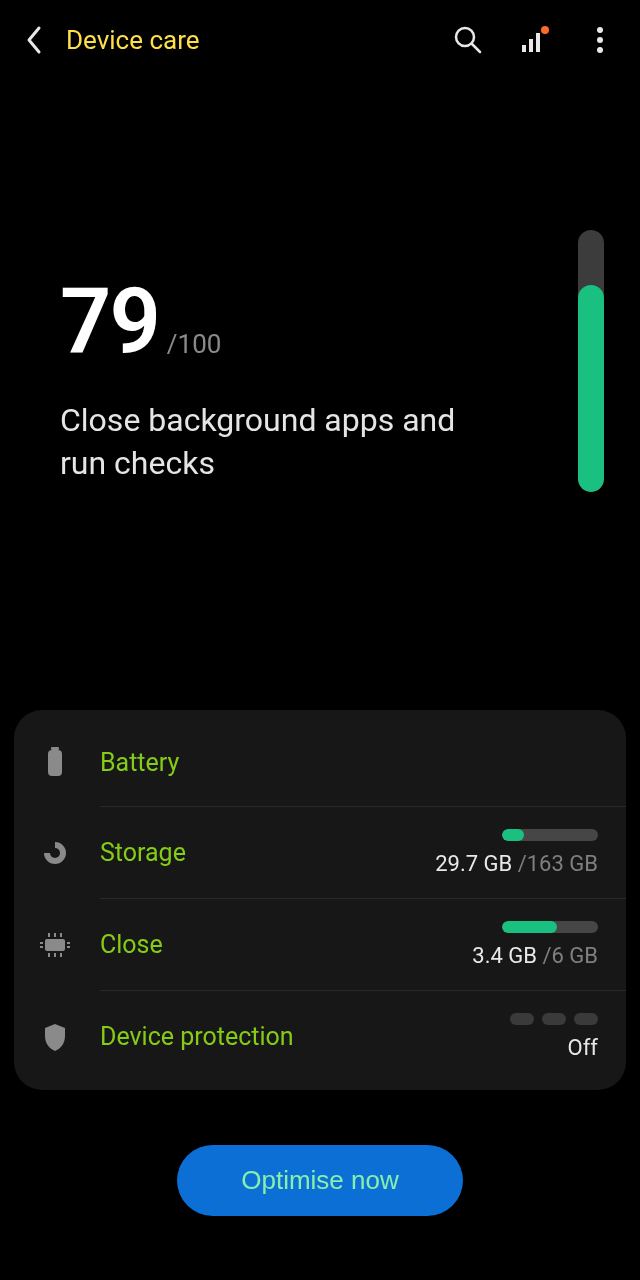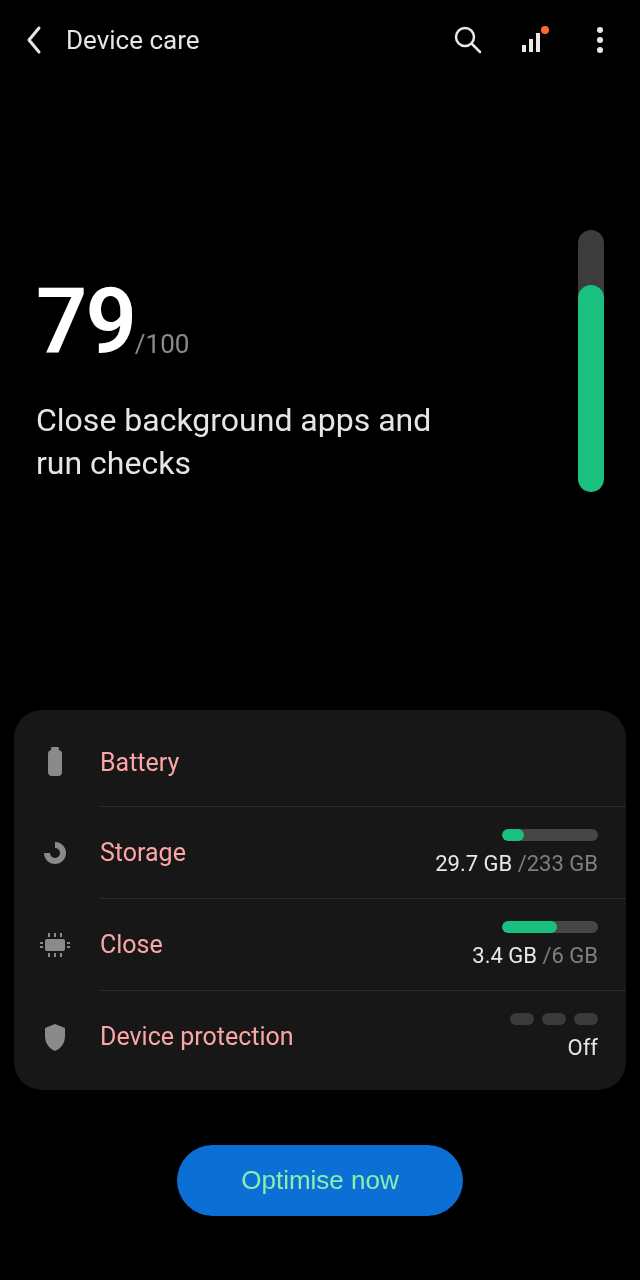--- a/index.html
+++ b/index.html
@@ -1,35 +1,35 @@
 <!DOCTYPE html>
 <html><head>
 <meta charset="utf-8">
 <style>
   * { margin: 0; padding: 0; box-sizing: border-box; }
   html, body { width: 640px; height: 1280px; background: #000; font-family: -apple-system, "Segoe UI", Roboto, sans-serif; color: #fff; overflow: hidden; }
 
   .topbar { display: flex; align-items: center; height: 80px; padding: 0 18px; }
   .back { width: 40px; height: 40px; display: flex; align-items: center; justify-content: center; }
-  .title { font-size: 26px; font-weight: 400; margin-left: 16px; flex: 1; color: #e5e5e5; }
+  .title { font-size: 26px; font-weight: 400; margin-left: 16px; flex: 1; color: #fde047; }
   .top-icons { display: flex; align-items: center; gap: 34px; margin-right: 6px; }
   .icon-btn { width: 32px; height: 32px; display: flex; align-items: center; justify-content: center; position: relative; }
 
-  .hero { position: relative; padding: 0 36px; margin-top: 190px; height: 320px; }
+  .hero { position: relative; padding: 0 60px; margin-top: 190px; height: 320px; }
   .score-line { display: flex; align-items: baseline; }
   .score { font-size: 90px; font-weight: 600; letter-spacing: -2px; }
-  .score-max { font-size: 26px; color: #8a8a8a; margin-left: 0; }
+  .score-max { font-size: 26px; color: #8a8a8a; margin-left: 8px; }
   .advice { font-size: 32px; color: #e5e5e5; margin-top: 24px; line-height: 1.35; max-width: 420px; }
   .score-bar { position: absolute; right: 36px; top: -40px; width: 26px; height: 262px; background: #3c3c3c; border-radius: 13px; overflow: hidden; }
   .score-bar-fill { position: absolute; bottom: 0; left: 0; right: 0; background: #19c07f; border-radius: 13px; }
 
   .card { margin: 120px 14px 0 14px; background: #171717; border-radius: 28px; padding: 8px 0; }
   .row { display: flex; align-items: center; padding: 22px 28px 22px 24px; position: relative; min-height: 88px; }
   .row-icon { width: 34px; height: 34px; display: flex; align-items: center; justify-content: center; margin-right: 28px; flex-shrink: 0; }
-  .row-label { font-size: 25px; color: #fca5a5; flex: 1; }
+  .row-label { font-size: 25px; color: #84cc16; flex: 1; }
   .row-right { display: flex; flex-direction: column; align-items: flex-end; gap: 10px; }
   .mini-bar { width: 96px; height: 12px; background: #464646; border-radius: 6px; overflow: hidden; position: relative; }
   .mini-bar-fill { position: absolute; left: 0; top: 0; bottom: 0; background: #19c07f; border-radius: 6px; }
   .row-val { font-size: 22px; color: #e8e8e8; }
   .row-val .dim { color: #7f7f7f; }
   .sep { height: 1px; background: #2a2a2a; margin-left: 86px; margin-right: 0; }
   .dots3 { display: flex; gap: 8px; }
   .dots3 span { width: 24px; height: 12px; background: #3a3a3a; border-radius: 6px; }
 
   .cta-wrap { position: absolute; bottom: 64px; left: 0; right: 0; display: flex; justify-content: center; }
@@ -101,21 +101,21 @@
       <svg width="28" height="28" viewBox="0 0 28 28">
           <path d="M14 3 A11 11 0 1 1 3 14 L14 14 Z" fill="#8a8a8a"></path>
           <circle cx="14" cy="14" r="5" fill="#171717"></circle>
         </svg>
     </div>
     <div class="row-label">Storage</div>
     <div class="row-right">
       <div class="mini-bar">
           <div class="mini-bar-fill" id="stoFill" style="width: 23%;"></div>
         </div>
-      <div class="row-val"><span>29.7 GB </span><span class="dim">/233 GB</span></div>
+      <div class="row-val"><span>29.7 GB </span><span class="dim">/163 GB</span></div>
     </div>
   </div>
   <div class="sep"></div>
 
   <div class="row">
     <div class="row-icon">
       <svg width="30" height="24" viewBox="0 0 30 24">
         <rect x="5" y="6" width="20" height="12" rx="2" fill="#8a8a8a"></rect>
         <rect x="0" y="9" width="3" height="2" fill="#8a8a8a"></rect>
           <rect x="0" y="13" width="3" height="2" fill="#8a8a8a"></rect>

